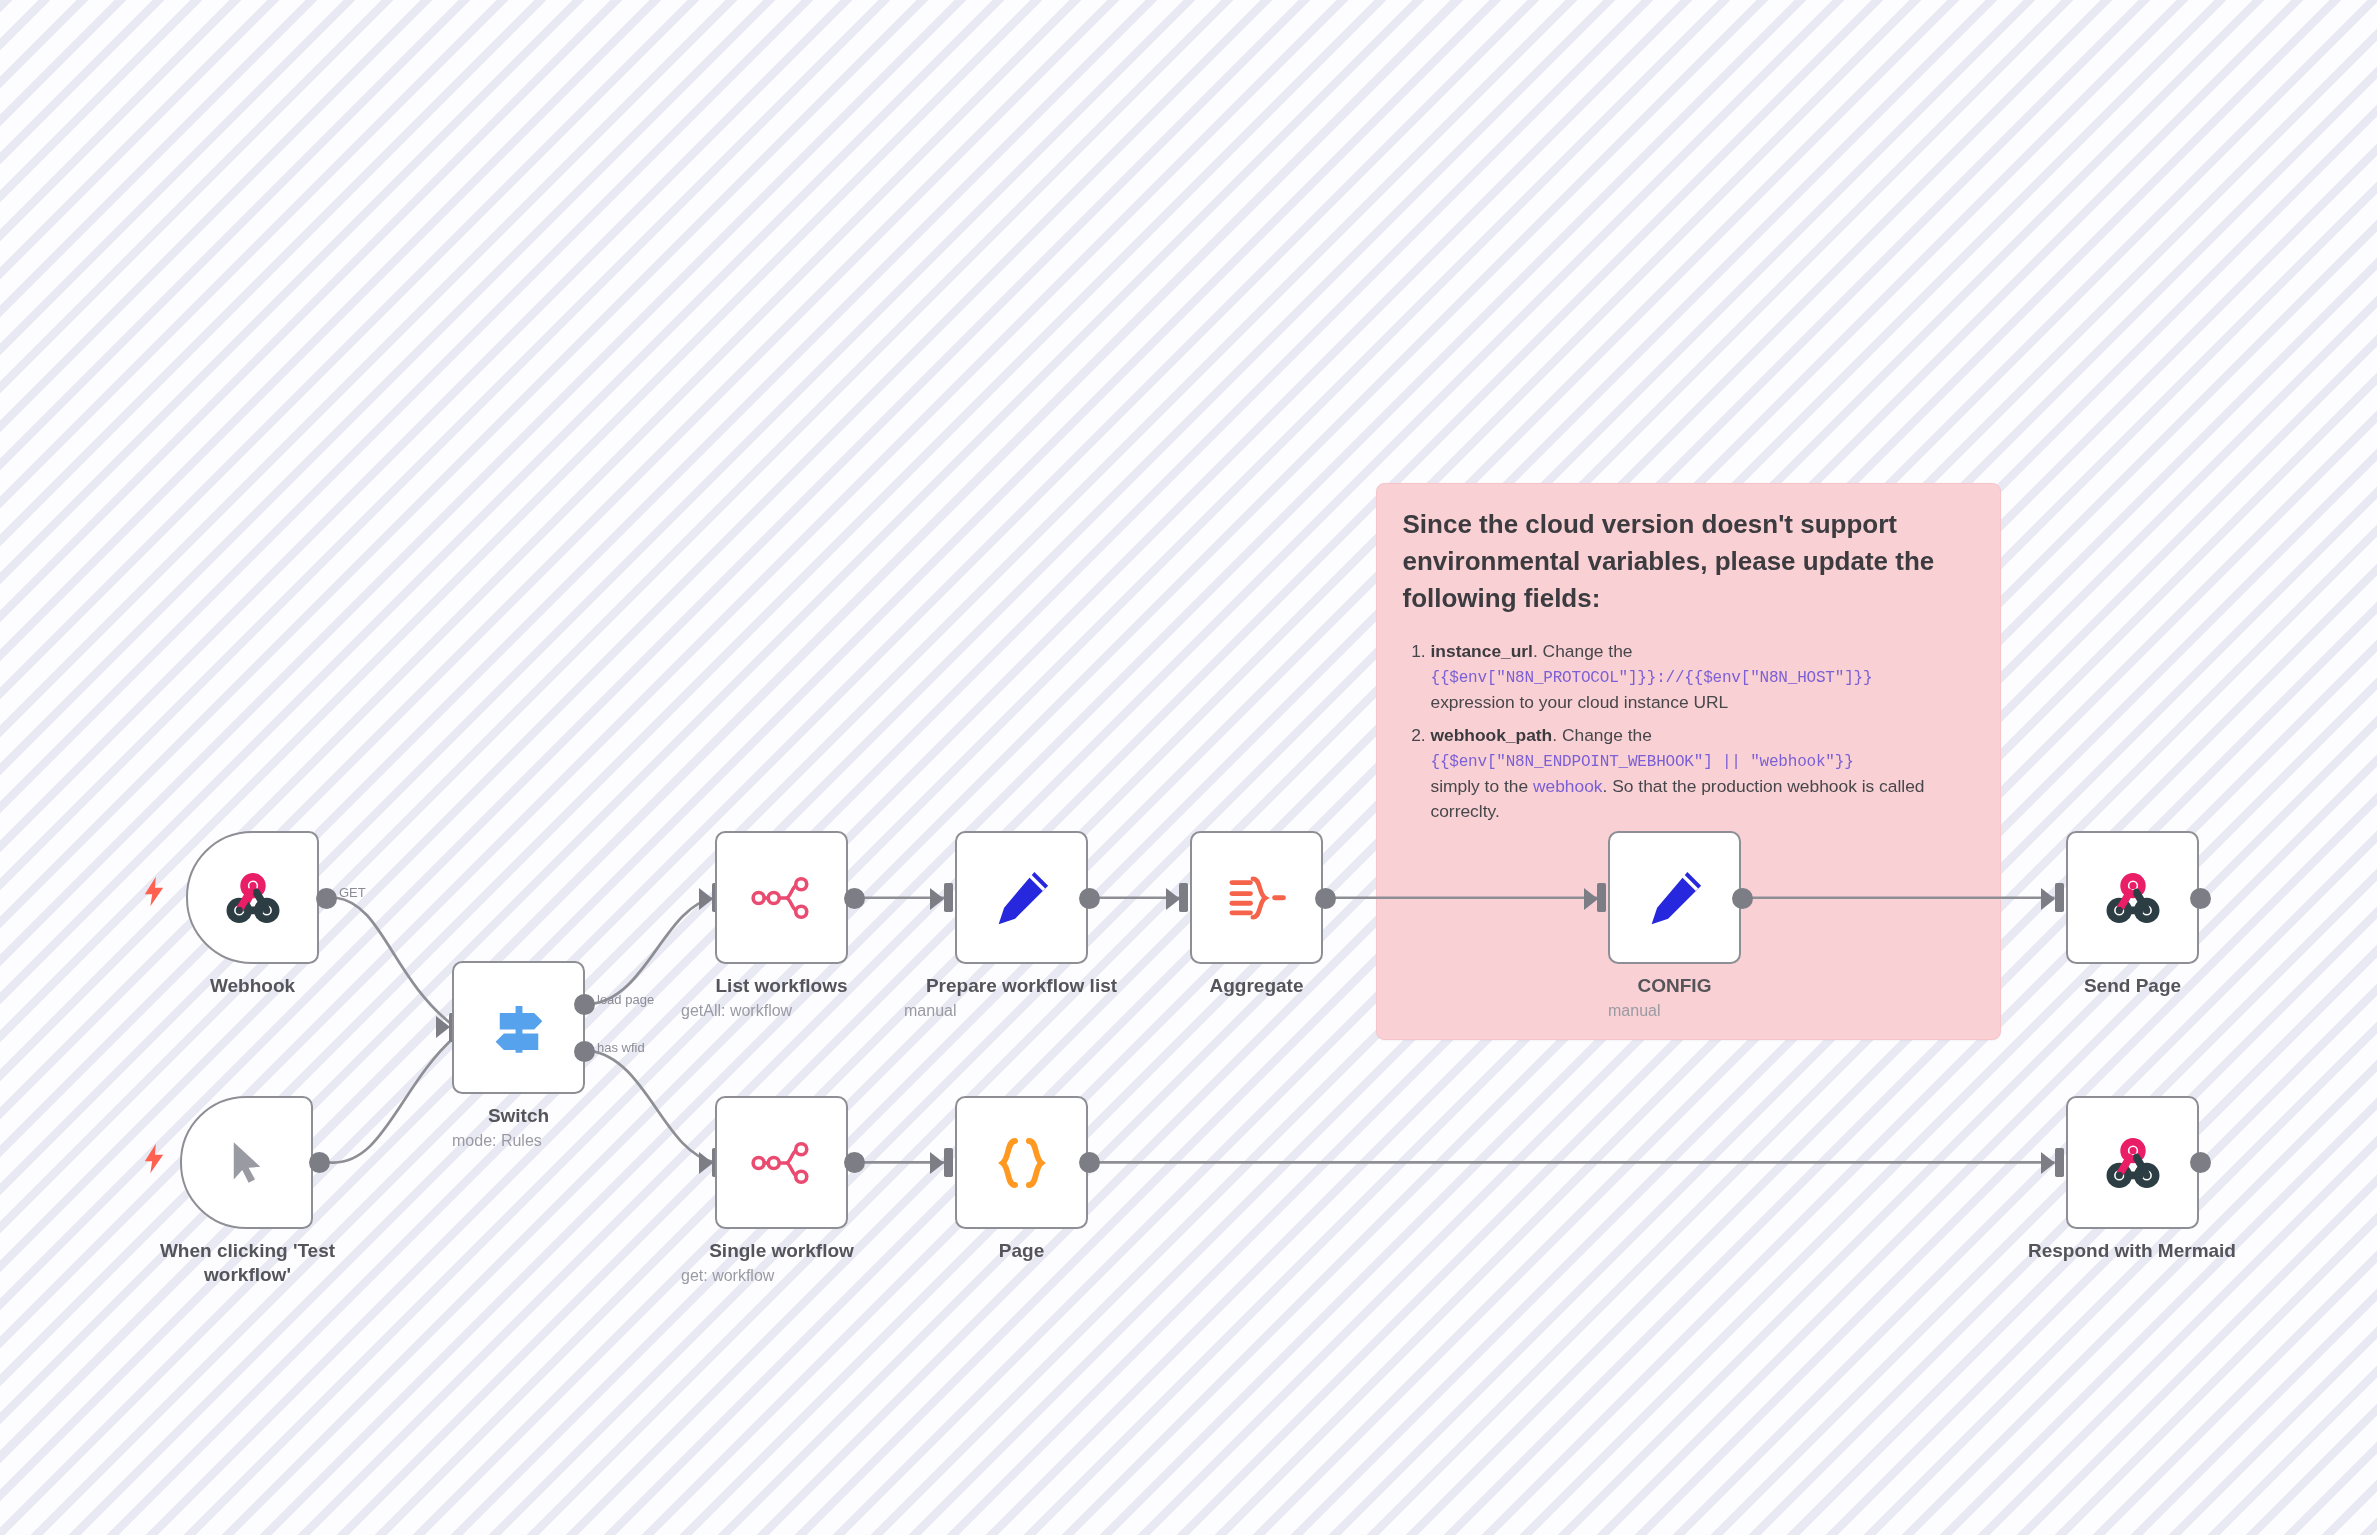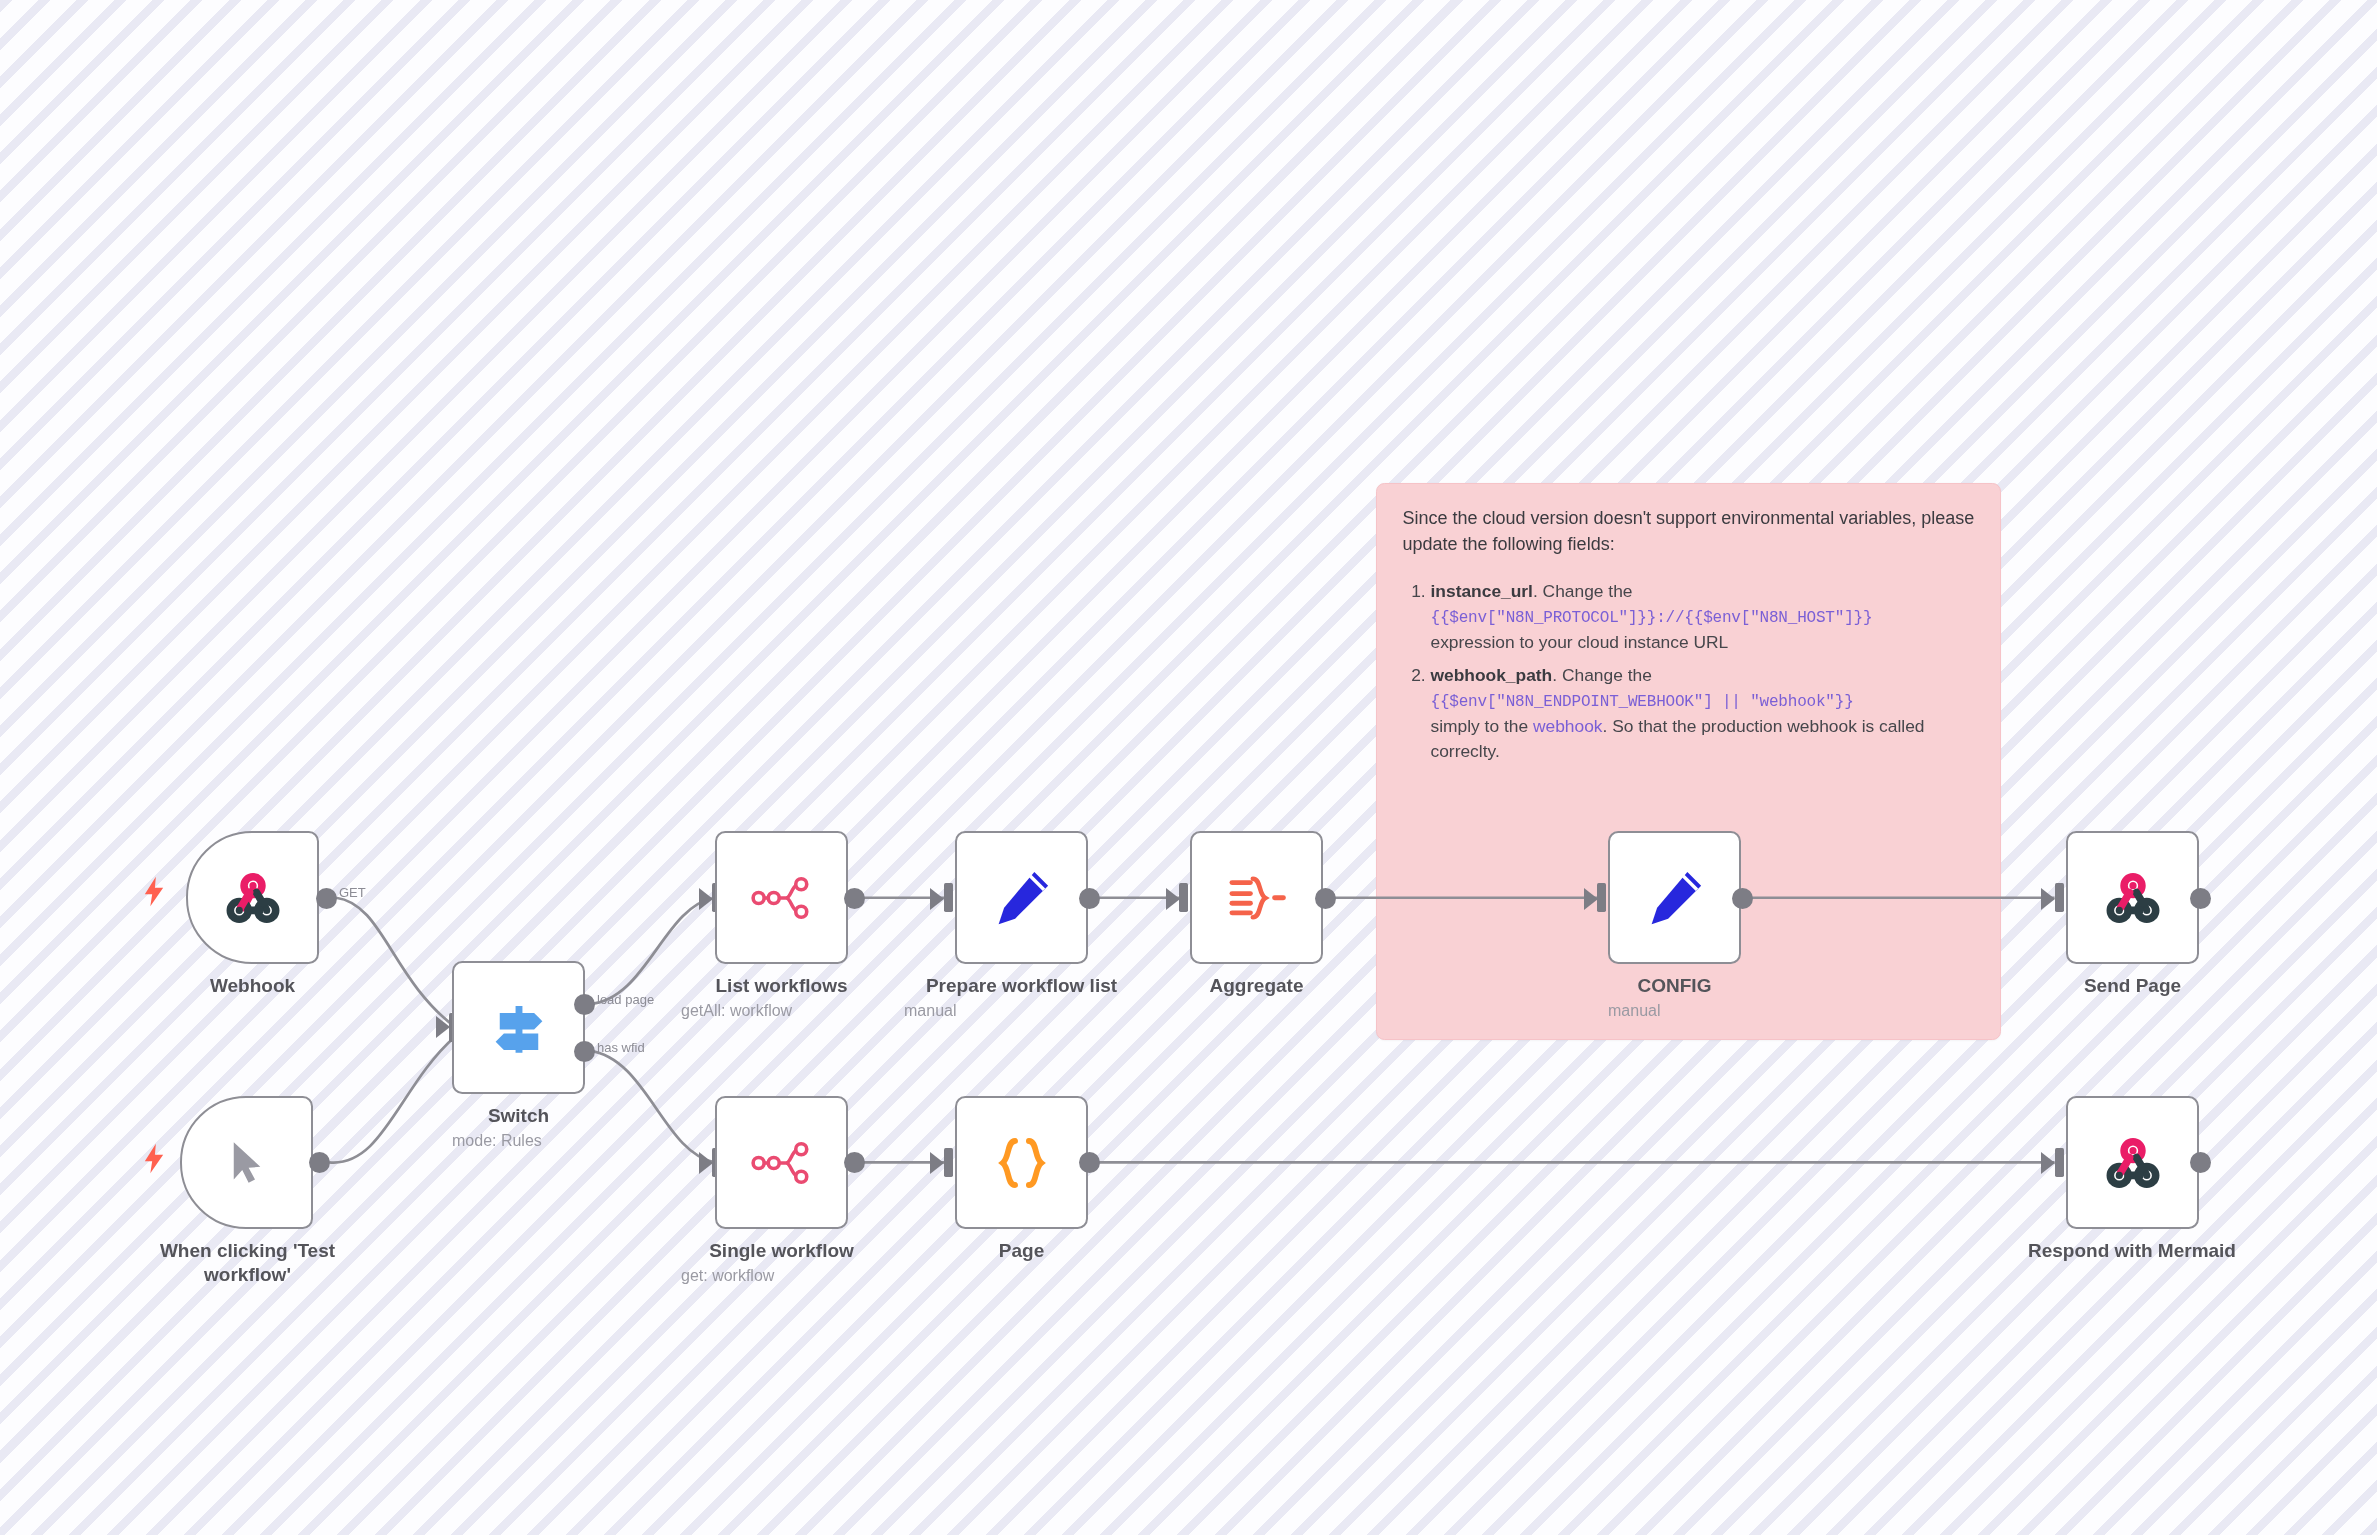--- a/index.html
+++ b/index.html
@@ -39,22 +39,22 @@
   }
   .note-title {
     font-size: 28px;
     font-weight: bold;
     letter-spacing: -0.3px;
     color: #3b3b40;
     margin-bottom: 14.5px;
     line-height: 1.12;
   }
   .note-lead {
-    font-size: 18px;
-    font-weight: normal;
+    font-size: 26px;
+    font-weight: bold;
     line-height: 1.42;
     color: #3b3b40;
     margin-bottom: 22px;
   }
   .note-list {
     list-style-position: outside;
     padding-left: 28px;
     font-size: 17.4px;
     line-height: 1.44;
     color: #46464b;

